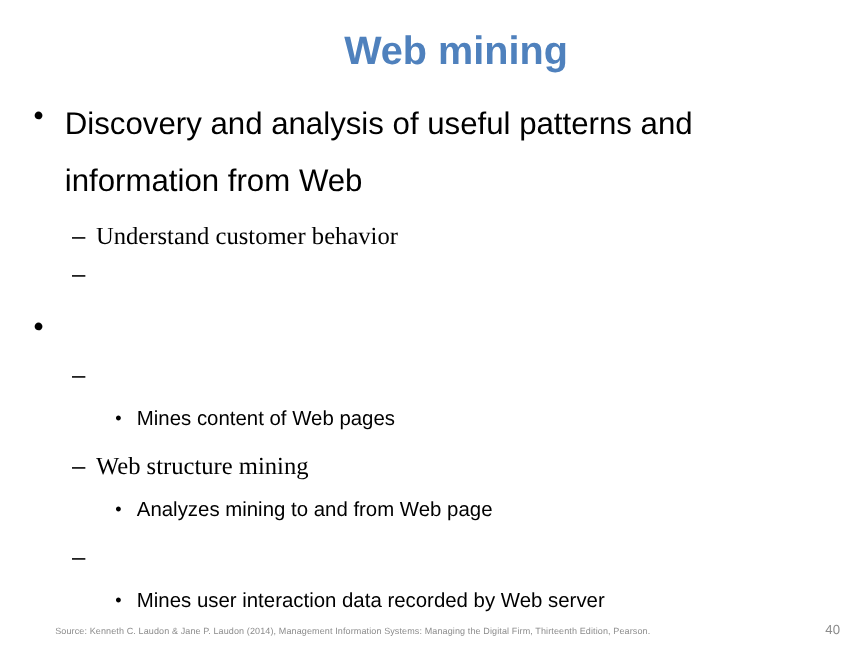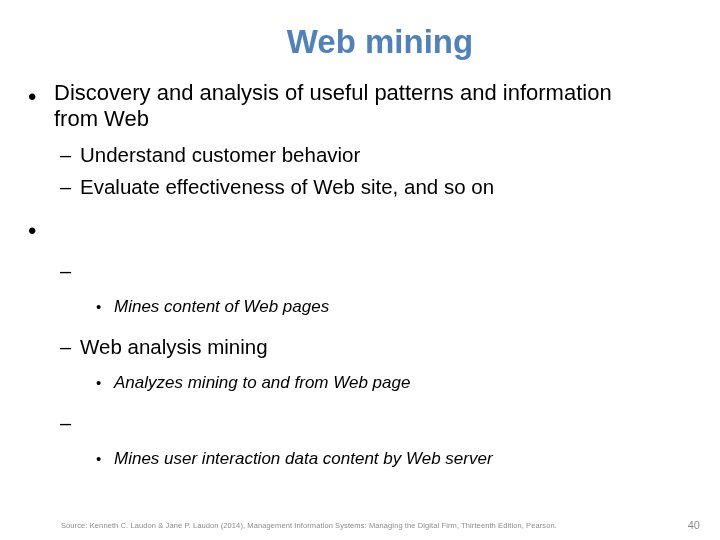--- a/index.html
+++ b/index.html
@@ -58,67 +58,67 @@
   }
   .lvl1 .marker {
     width: 26px;
     flex: 0 0 26px;
     font-size: 24px;
     line-height: 34px;
     color: #000;
     text-align: left;
   }
   .lvl1 .text {
-    font-size: 22px;
-    line-height: 26px;
+    font-size: 26px;
+    line-height: 47px;
     max-width: 600px;
   }
 
   
   .lvl2 {
     padding-left: 60px;
     margin-bottom: 2px;
   }
   .lvl2 .marker {
     width: 20px;
     flex: 0 0 20px;
     font-size: 20px;
     line-height: 30px;
     color: #000;
   }
   .lvl2 .text {
     font-size: 20.5px;
     line-height: 30px;
+    font-family: Liberation Serif, serif;
   }
 
   
   .lvl3 {
     padding-left: 96px;
     margin-bottom: 2px;
   }
   .lvl3 .marker {
     width: 18px;
     flex: 0 0 18px;
     font-size: 15px;
     line-height: 26px;
     color: #000;
   }
   .lvl3 .text {
     font-size: 17px;
     line-height: 26px;
-    font-style: italic;
   }
 
   .gap-sm { height: 6px; }
   .gap-md { height: 10px; }
 
   
   .source-note {
     position: absolute;
-    left: 61px;
+    left: 46px;
     top: 521px;
     font-size: 7.5px;
     line-height: 10px;
     color: #8c8c8c;
     white-space: nowrap;
     letter-spacing: 0.1px;
   }
   .page-number {
     position: absolute;
     right: 20px;
@@ -145,21 +145,20 @@
 
     <div class="gap-sm"></div>
 
     <div class="bullet-row lvl2">
       <span class="marker">–</span>
       <span class="text">Understand customer behavior</span>
     </div>
 
     <div class="bullet-row lvl2">
       <span class="marker">–</span>
-      <span class="text">Evaluate effectiveness of Web site, and so on</span>
     </div>
 
     <div class="gap-md"></div>
 
     <div class="bullet-row lvl1">
       <span class="marker">•</span>
     </div>
 
     <div class="gap-sm"></div>
 
@@ -171,41 +170,41 @@
 
     <div class="bullet-row lvl3">
       <span class="marker">•</span>
       <span class="text">Mines content of Web pages</span>
     </div>
 
     <div class="gap-md"></div>
 
     <div class="bullet-row lvl2">
       <span class="marker">–</span>
-      <span class="text">Web analysis mining</span>
+      <span class="text">Web structure mining</span>
     </div>
 
     <div class="gap-sm"></div>
 
     <div class="bullet-row lvl3">
       <span class="marker">•</span>
       <span class="text">Analyzes mining to and from Web page</span>
     </div>
 
     <div class="gap-md"></div>
 
     <div class="bullet-row lvl2">
       <span class="marker">–</span>
     </div>
 
     <div class="gap-sm"></div>
 
     <div class="bullet-row lvl3">
       <span class="marker">•</span>
-      <span class="text">Mines user interaction data content by Web server</span>
+      <span class="text">Mines user interaction data recorded by Web server</span>
     </div>
 
   </div>
 
   <div class="source-note">Source: Kenneth C. Laudon &amp; Jane P. Laudon (2014), Management Information Systems: Managing the Digital Firm, Thirteenth Edition, Pearson.</div>
 
   <div class="page-number">40</div>
 
 </div>
 

